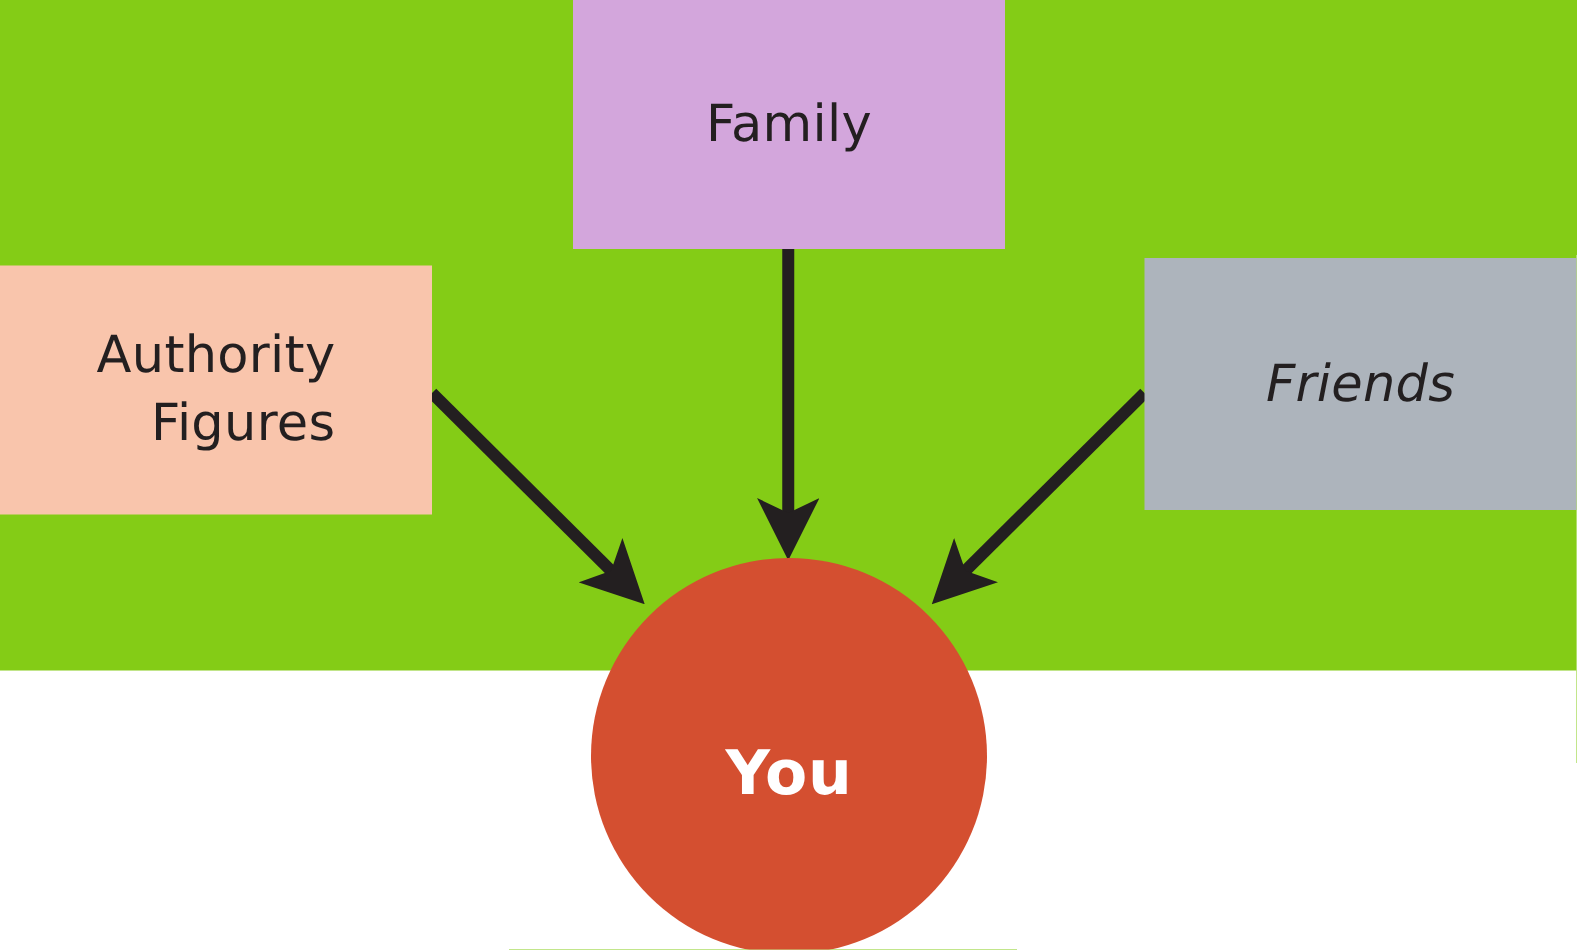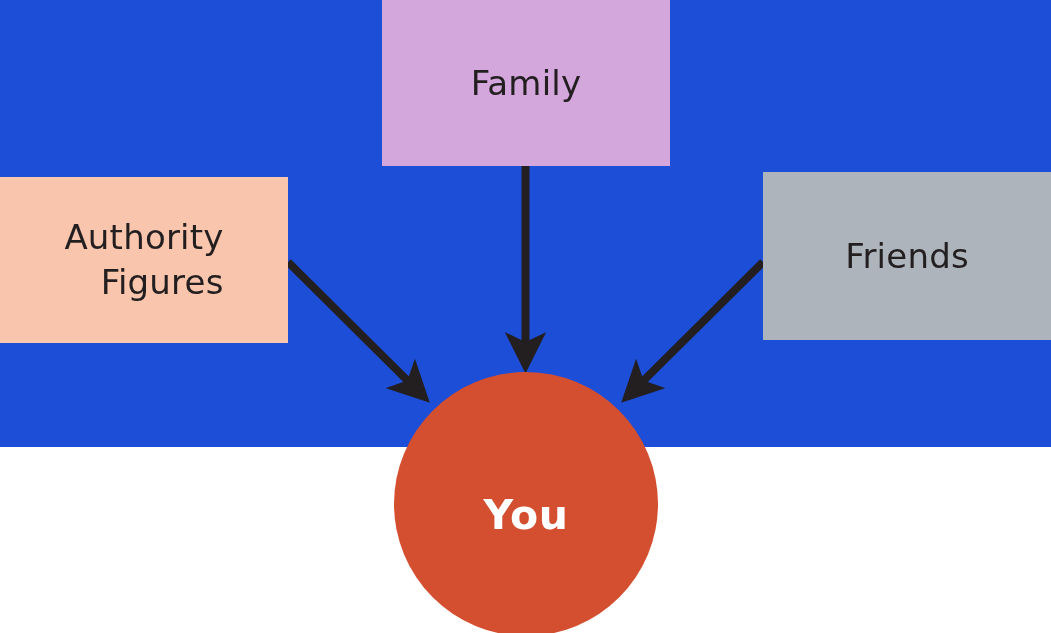--- a/index.html
+++ b/index.html
@@ -10,21 +10,21 @@
     width: 1051px;
     height: 633px;
     background: #ffffff;
     font-family: "DejaVu Sans", "Liberation Sans", sans-serif;
     overflow: hidden;
   }
   #stage {
     position: relative;
     width: 1051px;
     height: 447px;
-    background: #1d4ed8;
+    background: #84cc16;
   }
   .node {
     position: absolute;
     display: flex;
     align-items: center;
     justify-content: center;
     text-align: center;
     box-sizing: border-box;
   }
   .node-label {
@@ -61,20 +61,21 @@
   
   #node-friends {
     left: 763px;
     top: 172px;
     width: 300px;
     height: 168px;
     background: #adb4bc;
   }
   #node-friends .node-label {
     transform: translateX(-6px);
+    font-style: italic;
   }
   
   #node-you {
     left: 394px;
     top: 372px;
     width: 264px;
     height: 264px;
     border-radius: 50%;
     background: #d44f30;
   }

